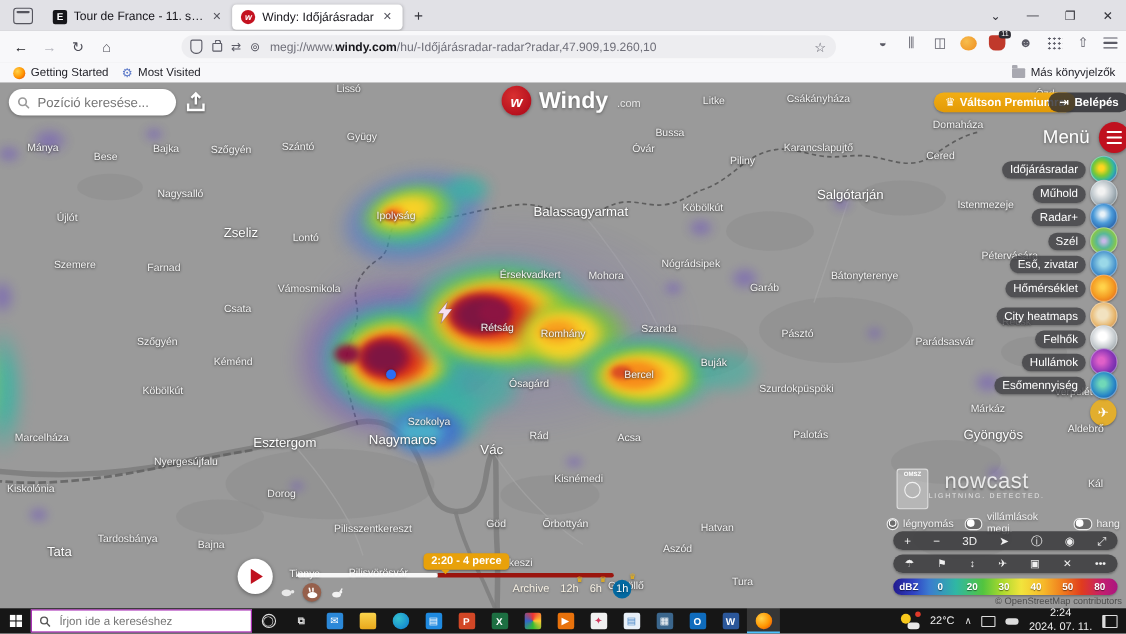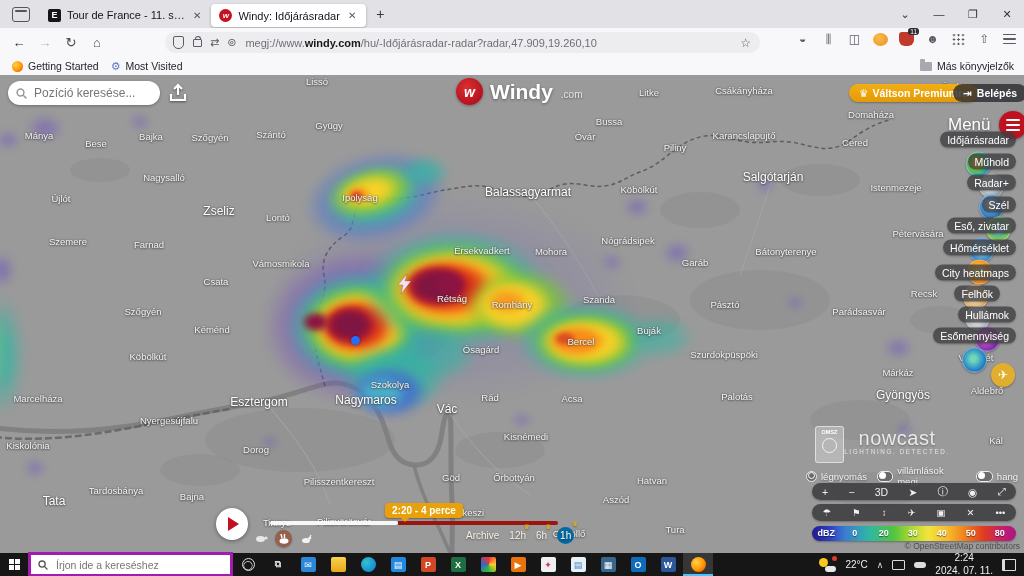--- a/index.html
+++ b/index.html
@@ -65,21 +65,21 @@
   .logoball{width:27px;height:27px;border-radius:50%;background:radial-gradient(circle at 40% 35%,#d93030,#b40f1d 75%);display:flex;align-items:center;justify-content:center;color:#fff;font-size:14px;font-weight:bold;font-style:italic;box-shadow:0 1px 3px rgba(0,0,0,.35);}
   #logo .wt{color:#fff;font-size:21px;font-weight:bold;text-shadow:0 1px 3px rgba(0,0,0,.4);}
   #logo .wc{color:#e6e6e6;font-size:10px;margin:6px 0 0 1px;text-shadow:0 1px 2px rgba(0,0,0,.4);}
   #premium{left:849px;top:9px;height:18px;background:linear-gradient(#f2ae14,#e39a06);border-radius:10px;color:#fff;font-size:10.5px;font-weight:bold;display:flex;align-items:center;padding:0 10px;gap:4px;box-shadow:0 1px 2px rgba(0,0,0,.3);}
   #login{left:953px;top:9px;height:18px;background:rgba(45,45,50,.82);border-radius:10px;color:#fff;font-size:10.5px;font-weight:bold;display:flex;align-items:center;padding:0 10px;gap:5px;}
   #menu{left:948px;top:36px;display:flex;align-items:center;gap:8px;}
   #menu .mt{color:#fff;font-size:17px;text-shadow:0 1px 3px rgba(0,0,0,.45);}
   .menuball{width:28px;height:28px;border-radius:50%;background:#c0111f;box-shadow:0 1px 3px rgba(0,0,0,.4);display:flex;flex-direction:column;align-items:center;justify-content:center;gap:3px;}
   .menuball i{display:block;width:14px;height:2.2px;background:#fff;border-radius:1px;}
   #sidebar{left:0;top:0;width:100%;height:100%;pointer-events:none;}
-  .sbitem{position:absolute;display:flex;align-items:center;gap:4px;transform:translateY(-50%);pointer-events:auto;flex-direction:column;}
+  .sbitem{position:absolute;display:flex;align-items:center;gap:4px;transform:translateY(-50%);pointer-events:auto;}
   .sbpill{background:rgba(62,62,66,.8);border-radius:9px;padding:2px 7px;font-size:10.5px;color:#fff;white-space:nowrap;box-shadow:0 1px 2px rgba(0,0,0,.25);}
   .sbic{width:23px;height:23px;border-radius:50%;border:1px solid rgba(255,255,255,.35);box-shadow:0 1px 2px rgba(0,0,0,.35);}
   .planeball{position:absolute;left:991px;top:288px;width:24px;height:24px;border-radius:50%;background:#e2ae2e;color:#fff;display:flex;align-items:center;justify-content:center;font-size:12px;box-shadow:0 1px 2px rgba(0,0,0,.35);pointer-events:auto;}
   
   #omsz{left:815px;top:351px;width:27px;height:33px;background:rgba(255,255,255,.28);border:1px solid rgba(255,255,255,.55);border-radius:3px;color:#fff;font-size:5.5px;font-weight:bold;text-align:center;padding-top:2px;}
   #omsz .gl{display:block;width:13px;height:13px;border:1.2px solid rgba(255,255,255,.8);border-radius:50%;margin:3px auto 0;}
   #nowcast{left:842px;top:352px;width:110px;text-align:center;color:rgba(252,252,252,.85);}
   #nowcast .nb{font-size:20px;letter-spacing:.5px;text-shadow:0 1px 2px rgba(0,0,0,.3);}
   #nowcast .nt{font-size:6.3px;letter-spacing:1.6px;color:rgba(255,255,255,.72);margin-top:-2px;}
   #toggles{left:806px;top:390px;width:212px;display:flex;align-items:center;gap:10px;color:#f2f2f2;font-size:9.5px;text-shadow:0 1px 2px rgba(0,0,0,.4);}
@@ -105,21 +105,21 @@
   .spd.sel{background:#96604c;border-radius:50%;width:17px;height:17px;box-shadow:0 1px 2px rgba(0,0,0,.3);}
   #ranges{left:466px;top:452px;display:flex;align-items:center;gap:10px;color:#f7f1e4;font-size:10px;text-shadow:0 1px 2px rgba(0,0,0,.45);}
   .crown{position:absolute;top:-7px;right:-4px;color:#f2b614;font-size:7px;}
   .rng{position:relative;}
   .rng.sel{background:#0369a1;border-radius:50%;width:17px;height:17px;display:flex;align-items:center;justify-content:center;color:#fff;}
   
   #taskbar{position:absolute;left:0;top:553px;width:1024px;height:23px;background:#161616;display:flex;align-items:center;}
   #startbtn{width:28px;display:flex;justify-content:center;}
   .winlogo{width:11px;height:11px;display:grid;grid-template-columns:5px 5px;grid-gap:1px;}
   .winlogo i{background:#fdfdfd;}
-  #tbsearch{width:192px;height:19px;background:#fff;border:3px solid #a21caf;display:flex;align-items:center;gap:6px;padding-left:7px;}
+  #tbsearch{width:192px;height:19px;background:#fff;border:1px solid #a21caf;display:flex;align-items:center;gap:6px;padding-left:7px;}
   #tbsearch input{border:none;outline:none;font-size:10.5px;color:#444;width:150px;font-family:inherit;background:transparent;}
   .tbic{width:30px;height:23px;display:flex;align-items:center;justify-content:center;position:relative;}
   .tbic.active{background:rgba(255,255,255,.14);box-shadow:inset 0 -2px 0 #4cc2ff;}
   .appic{width:15px;height:15px;border-radius:2px;display:flex;align-items:center;justify-content:center;font-size:9px;font-weight:bold;color:#fff;}
   #tray{margin-left:auto;display:flex;align-items:center;gap:9px;padding-right:8px;color:#eee;}
   #wicon{position:relative;width:17px;height:14px;}
   #wicon .sun{position:absolute;left:0;top:0;width:9px;height:9px;border-radius:50%;background:#f8c81c;}
   #wicon .cld{position:absolute;right:0;bottom:0;width:11px;height:6px;border-radius:4px;background:#e8e8e8;}
   #wicon .alert{position:absolute;right:-1px;top:-2px;width:5px;height:5px;border-radius:50%;background:#e03a2a;}
   #temp{font-size:10px;}
@@ -416,21 +416,21 @@
           <span class="sbic" style="background: radial-gradient(circle at 50% 45%, rgb(154, 216, 232) 20%, rgb(58, 136, 200) 70%, rgb(42, 88, 152) 95%);"></span>
         </div>
         <div class="sbitem" style="top: 187px; right: 8px;">
           <span class="sbpill">Hőmérséklet</span>
           <span class="sbic" style="background: radial-gradient(circle at 45% 45%, rgb(255, 210, 74) 10%, rgb(244, 155, 34) 55%, rgb(226, 100, 26) 90%);"></span>
         </div>
         <div class="sbitem" style="top: 212px; right: 8px;">
           <span class="sbpill">City heatmaps</span>
           <span class="sbic" style="background: radial-gradient(circle at 45% 45%, rgb(242, 226, 192) 25%, rgb(232, 184, 112) 60%, rgb(200, 136, 72) 90%);"></span>
         </div>
-        <div class="sbitem" style="top: 233px; right: 24px; padding-left: 44px;">
+        <div class="sbitem" style="top: 233px; right: 8px; padding-left: 44px;">
           <span class="sbpill">Felhők</span>
           <span class="sbic" style="background: radial-gradient(circle at 45% 40%, rgb(255, 255, 255) 20%, rgb(194, 200, 204) 60%, rgb(138, 146, 152) 95%);"></span>
         </div>
         <div class="sbitem" style="top: 254px; right: 8px;">
           <span class="sbpill">Hullámok</span>
           <span class="sbic" style="background: radial-gradient(circle at 40% 45%, rgb(224, 96, 200) 15%, rgb(144, 56, 184) 55%, rgb(88, 40, 160) 90%);"></span>
         </div>
         <div class="sbitem" style="top: 275px; right: 8px;">
           <span class="sbpill">Esőmennyiség</span>
           <span class="sbic" style="background: radial-gradient(circle at 45% 45%, rgb(112, 216, 184) 15%, rgb(40, 136, 200) 60%, rgb(24, 72, 152) 95%);"></span>

